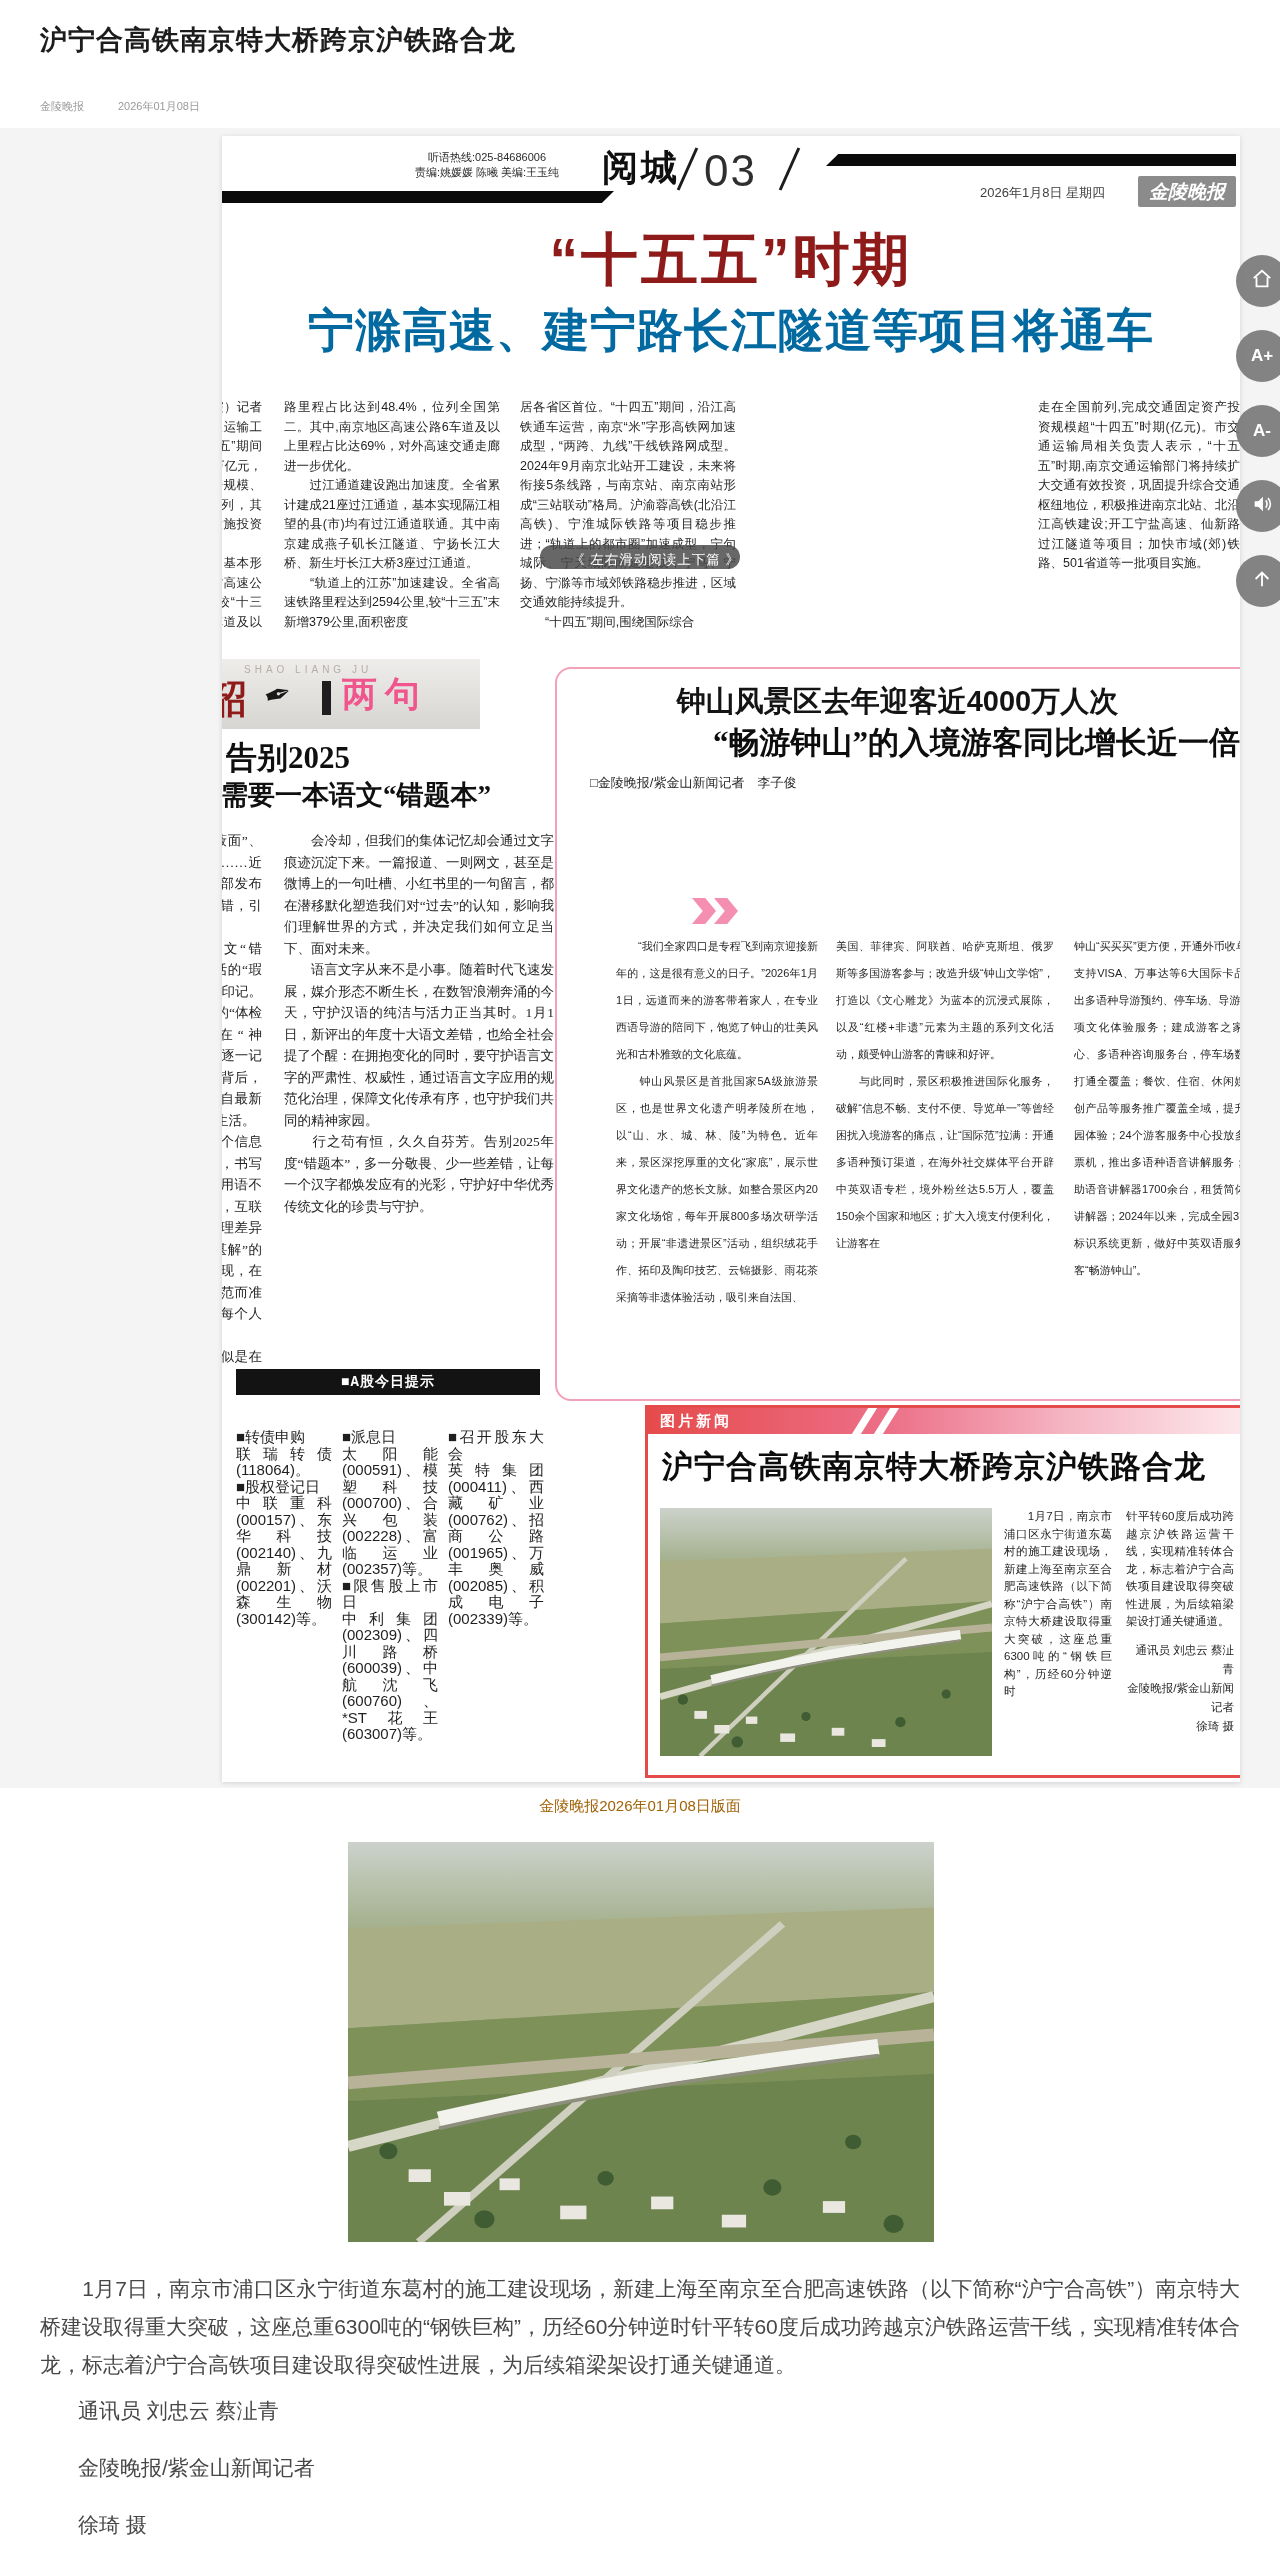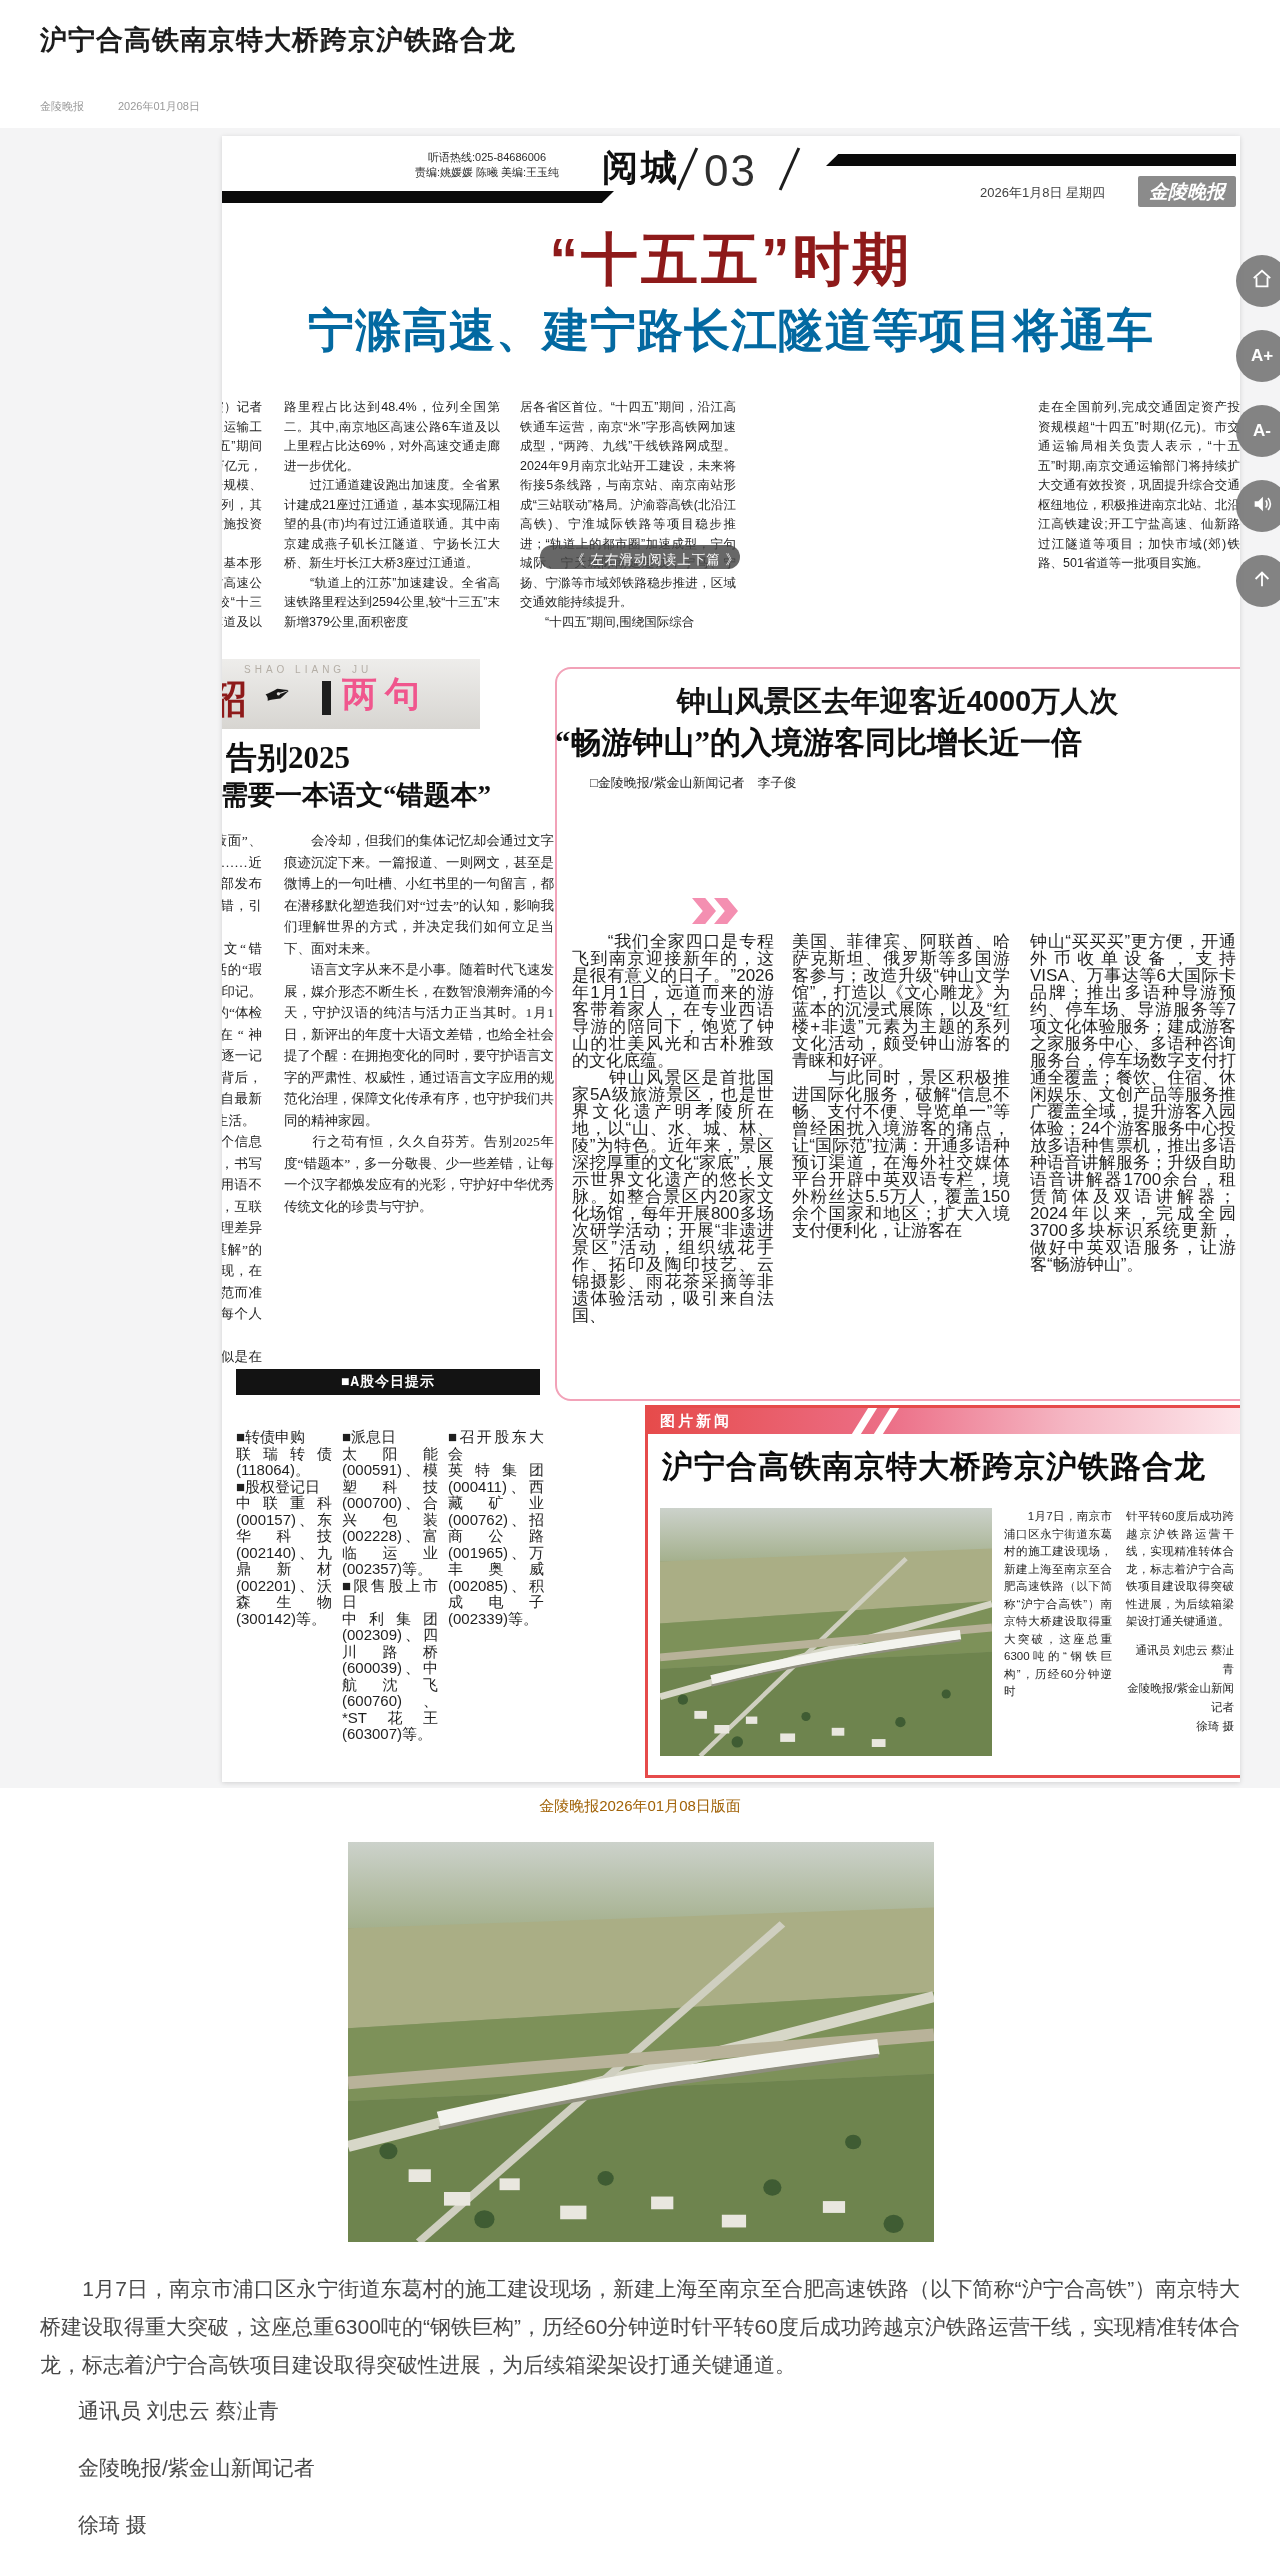--- a/index.html
+++ b/index.html
@@ -43,27 +43,27 @@
   .sh2{left:-136px;top:641px;width:470px;font-family:"Liberation Serif",serif;font-size:27px;font-weight:900;color:#101010;}
   .sbody{top:694px;height:536px;font-family:"Liberation Serif",serif;font-size:13.5px;line-height:21.5px;
          text-align:justify;color:#242424;overflow:hidden;}
   
   .stockhd{left:14px;top:1233px;width:304px;height:26px;background:#131313;color:#fff;font-size:14px;
            font-weight:700;line-height:26px;text-align:center;letter-spacing:1px;font-family:Liberation Mono, monospace;}
   .stockcol{top:1272px;height:358px;width:96px;font-size:15px;line-height:16.5px;text-align:justify;color:#1f1f1f;overflow:hidden;margin-top:21px;}
   
   .zbox{left:333px;top:531px;width:702px;height:730px;border:2px solid #f2a2b8;border-radius:16px;}
   .zh1{left:333px;top:546px;width:685px;text-align:center;font-size:29px;font-weight:800;color:#141414;}
-  .zh2{left:333px;top:586px;width:685px;text-align:left;font-family:"Liberation Serif",serif;
+  .zh2{left:333px;top:586px;width:685px;text-align:right;font-family:"Liberation Serif",serif;
        font-size:31px;font-weight:900;color:#0d0d0d;}
   .zby{left:368px;top:638px;font-size:13px;color:#2a2a2a;}
   .zlead{left:352px;top:662px;width:620px;background:#fadee7;border-radius:4px;padding:10px 14px;
          font-size:13.5px;line-height:23px;color:#8a3030;text-align:justify;}
   .chev{width:24px;height:26px;background:#f48fb1;clip-path:polygon(0 0,55% 0,100% 50%,55% 100%,0 100%,45% 50%);}
-  .zcol{top:797px;height:452px;font-size:17px;line-height:17px;text-align:justify;color:#1f1f1f;overflow:hidden;}
+  .zcol{top:797px;height:452px;font-size:11px;line-height:27px;text-align:justify;color:#1f1f1f;overflow:hidden;margin-left:44px;}
   
   .pbox{left:423px;top:1269px;width:600px;height:367px;border:3px solid #e64b4b;background:#fff;overflow:hidden;}
   .pbanner{position:absolute;left:0;top:0;width:600px;height:26px;
            background:linear-gradient(90deg,#e64b4b 0%,#ec6f87 40%,#f5b6c3 70%,#fde9ed 100%);}
   .pbanner .stripe{position:absolute;top:0;width:9px;height:26px;background:#fff;transform:skewX(-32deg);}
   .ptag{position:absolute;left:12px;top:0;color:#fff;font-size:15px;font-weight:800;line-height:26px;letter-spacing:3px;}
   .phead{position:absolute;left:14px;top:38px;font-size:31px;font-weight:900;color:#0c0c0c;letter-spacing:1px;}
   .cap{position:absolute;top:100px;width:108px;font-size:11.5px;line-height:17.5px;text-align:justify;color:#1f1f1f;}
   .capcr{margin-top:10px;text-align:right;font-size:11.5px;line-height:19px;color:#1f1f1f;}
   

